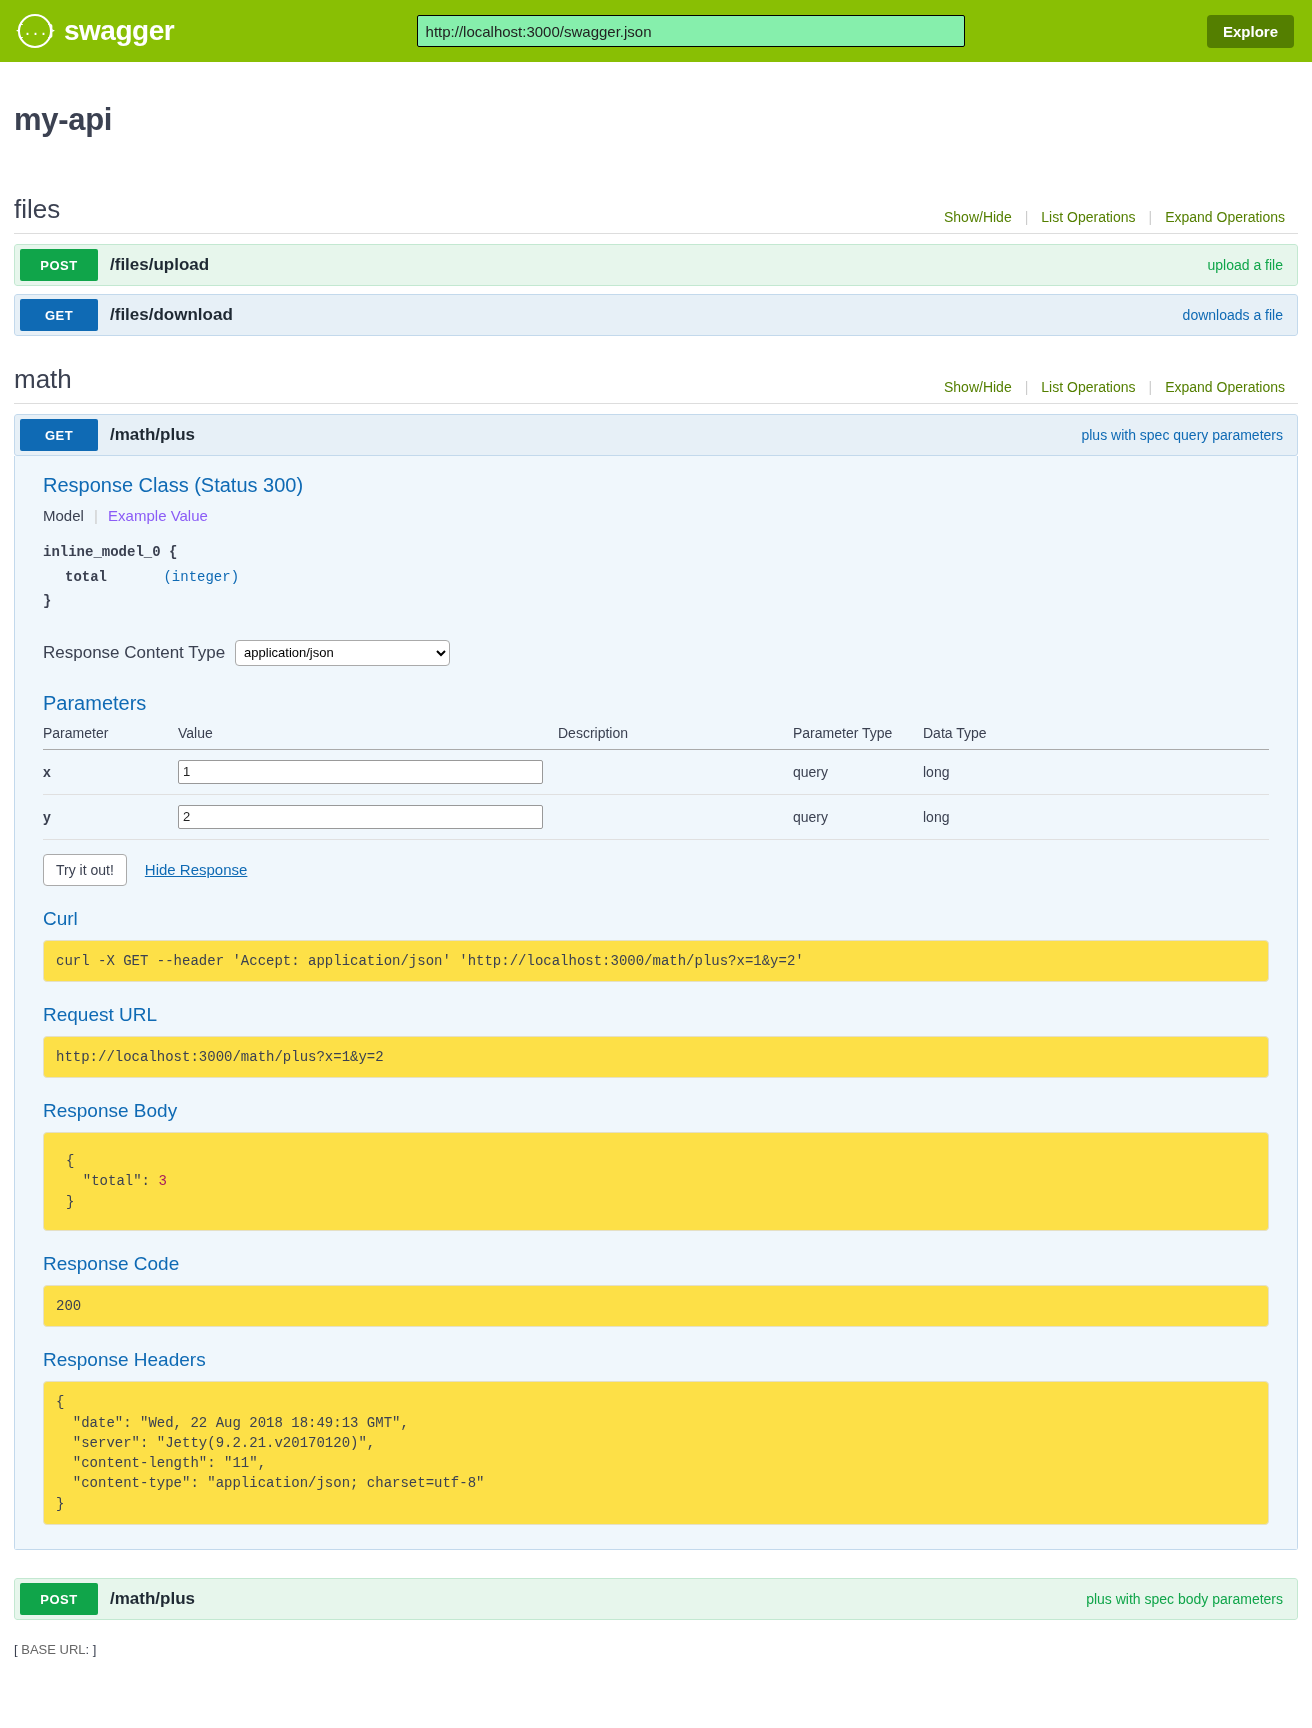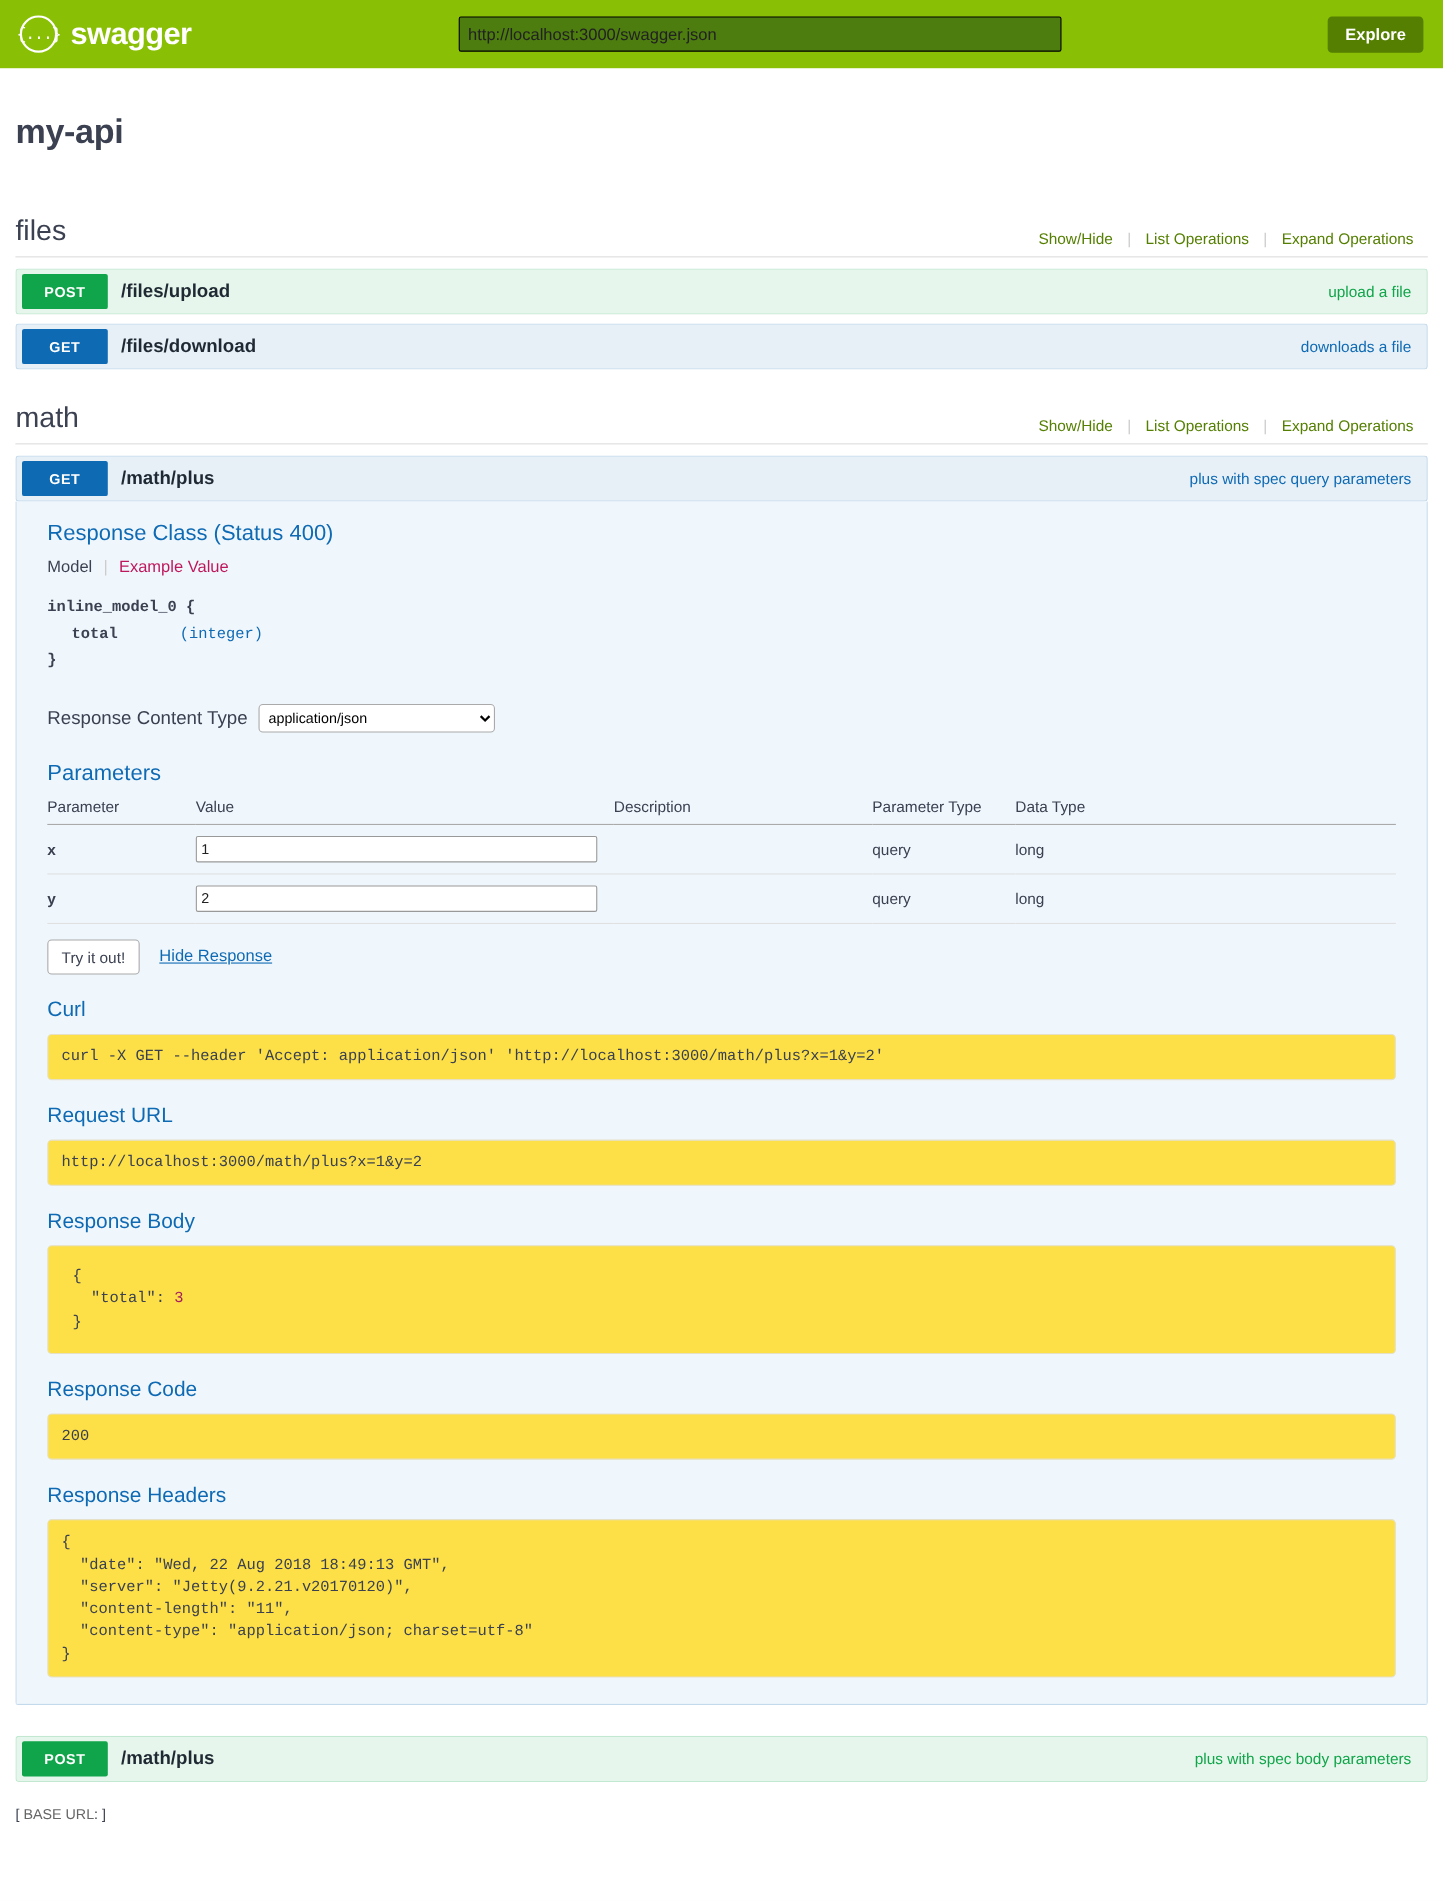--- a/index.html
+++ b/index.html
@@ -44,21 +44,21 @@
   .topbar-spacer { flex: 1 1 auto; }
   .url-input {
     width: 548px;
     height: 32px;
     border: 1px solid #000;
     border-radius: 2px;
     padding: 0 8px;
     font-size: 15px;
     font-family: "Liberation Sans", sans-serif;
     color: #222;
-    background: #4d7c0f;
+    background: #86efac;
     outline: none;
   }
   .explore-btn {
     background: #547f00;
     color: #fff;
     border: none;
     border-radius: 4px;
     font-size: 15px;
     font-weight: bold;
     padding: 8px 16px;
@@ -165,21 +165,21 @@
     margin: 0 0 10px 0;
     font-weight: normal;
   }
   .model-tabs {
     font-size: 15px;
     margin-bottom: 16px;
     color: #3b4151;
   }
   .model-tabs .tab-active { color: #3b4151; }
   .model-tabs .tab-sep { color: #ccc; margin: 0 6px; }
-  .model-tabs .tab-inactive { color: #be185d; cursor: pointer; margin-top: 19px; }
+  .model-tabs .tab-inactive { color: #8b5cf6; cursor: pointer; margin-top: 19px; }
 
   .model-block {
     font-family: "Liberation Mono", monospace;
     font-size: 14px;
     color: #3b4151;
     line-height: 1.75;
     margin-bottom: 26px;
   }
   .model-block .mname { font-weight: bold; }
   .model-block .prop { font-weight: bold; padding-left: 22px; }
@@ -356,21 +356,21 @@
 
   <div class="op">
     <div class="op-head op-get">
       <span class="method m-get">GET</span>
       <span class="path">/math/plus</span>
       <span class="op-summary sum-get">plus with spec query parameters</span>
     </div>
 
     <div class="op-body">
 
-      <div class="section-title">Response Class (Status 400)</div>
+      <div class="section-title">Response Class (Status 300)</div>
 
       <div class="model-tabs">
         <span class="tab-active">Model</span>
         <span class="tab-sep">|</span>
         <span class="tab-inactive">Example Value</span>
       </div>
 
       <div class="model-block">
         <div class="mname">inline_model_0 {</div>
         <div class="prop">

